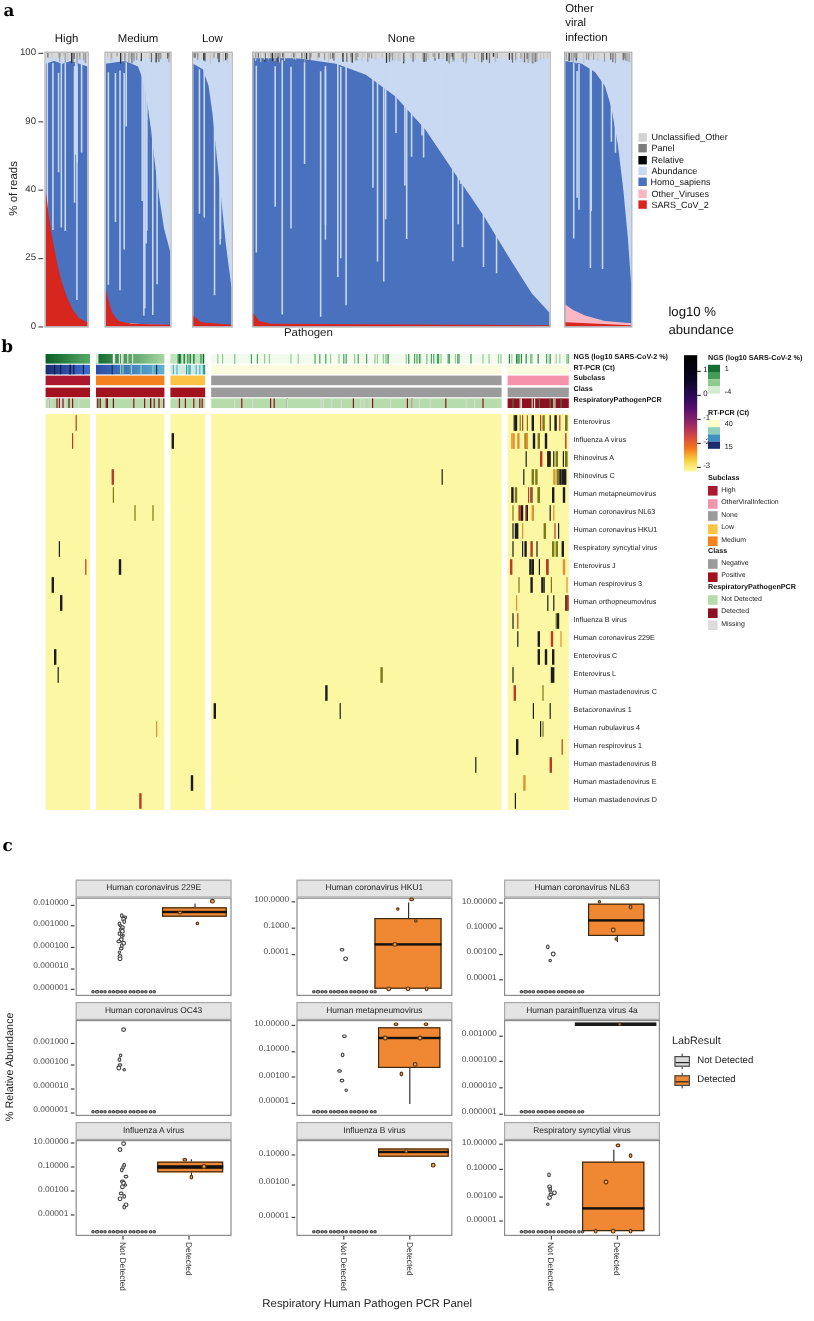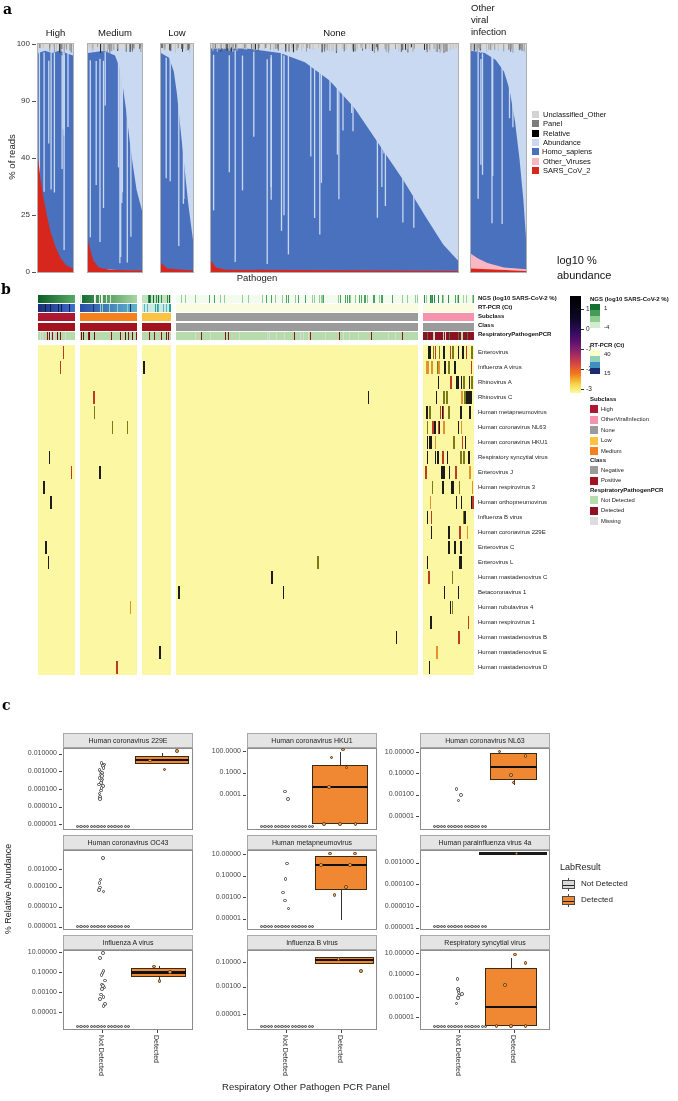--- a/index.html
+++ b/index.html
@@ -849,21 +849,21 @@
         <div style="position: absolute; left: 601px; top: 496.5px; font-size: 5.8px; color: rgb(34, 34, 34); white-space: nowrap;">Not Detected</div>
         <div style="position: absolute; left: 590px; top: 506.5px; width: 8px; height: 8px; background: rgb(142, 16, 35);"></div>
         <div style="position: absolute; left: 601px; top: 507px; font-size: 5.8px; color: rgb(34, 34, 34); white-space: nowrap;">Detected</div>
         <div style="position: absolute; left: 590px; top: 517px; width: 8px; height: 8px; background: rgb(220, 220, 220);"></div>
         <div style="position: absolute; left: 601px; top: 517.5px; font-size: 5.8px; color: rgb(34, 34, 34); white-space: nowrap;">Missing</div>
       </div>
   </div>
 
   <div id="panelC">
     <div class="abs rot-ccw nowrap" style="left:-61px;top:883px;width:140px;height:12px;text-align:center;font-size:9px;color:#222;">% Relative Abundance</div>
-    <div class="abs nowrap" style="left:136px;top:1081px;width:340px;text-align:center;font-size:9.5px;color:#222;">Respiratory Other Pathogen PCR Panel</div>
+    <div class="abs nowrap" style="left:136px;top:1081px;width:340px;text-align:center;font-size:9.5px;color:#222;">Respiratory Human Pathogen PCR Panel</div>
     <div id="cGrid" class="abs">
         <div style="position: absolute; left: 63px; top: 733px; width: 128px; height: 13px; background: rgb(228, 228, 228); border: 1px solid rgb(168, 168, 168); font-size: 7px; color: rgb(34, 34, 34); text-align: center; line-height: 13px; white-space: nowrap; overflow: hidden;">Human coronavirus 229E</div>
         <div style="position: absolute; left: 63px; top: 748px; width: 128px; height: 80px; background: rgb(255, 255, 255); border: 1px solid rgb(140, 140, 140);"></div>
         <div style="position: absolute; left: 7px; top: 749.24px; width: 50px; text-align: right; font-size: 7px; color: rgb(68, 68, 68);">0.010000</div>
         <div style="position: absolute; left: 59px; top: 753.74px; width: 3px; height: 1px; background: rgb(68, 68, 68);"></div>
         <div style="position: absolute; left: 7px; top: 766.87px; width: 50px; text-align: right; font-size: 7px; color: rgb(68, 68, 68);">0.001000</div>
         <div style="position: absolute; left: 59px; top: 771.37px; width: 3px; height: 1px; background: rgb(68, 68, 68);"></div>
         <div style="position: absolute; left: 7px; top: 784.5px; width: 50px; text-align: right; font-size: 7px; color: rgb(68, 68, 68);">0.000100</div>
         <div style="position: absolute; left: 59px; top: 789px; width: 3px; height: 1px; background: rgb(68, 68, 68);"></div>
         <div style="position: absolute; left: 7px; top: 802.13px; width: 50px; text-align: right; font-size: 7px; color: rgb(68, 68, 68);">0.000010</div>

